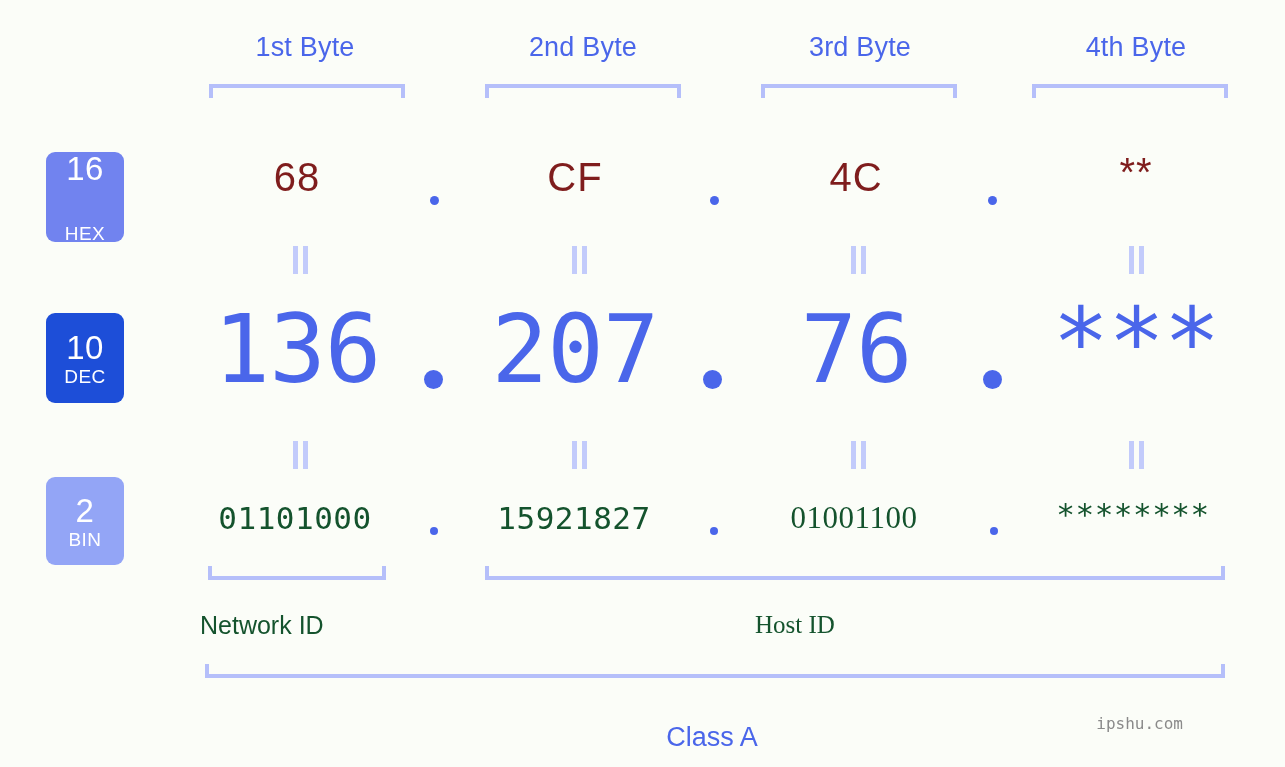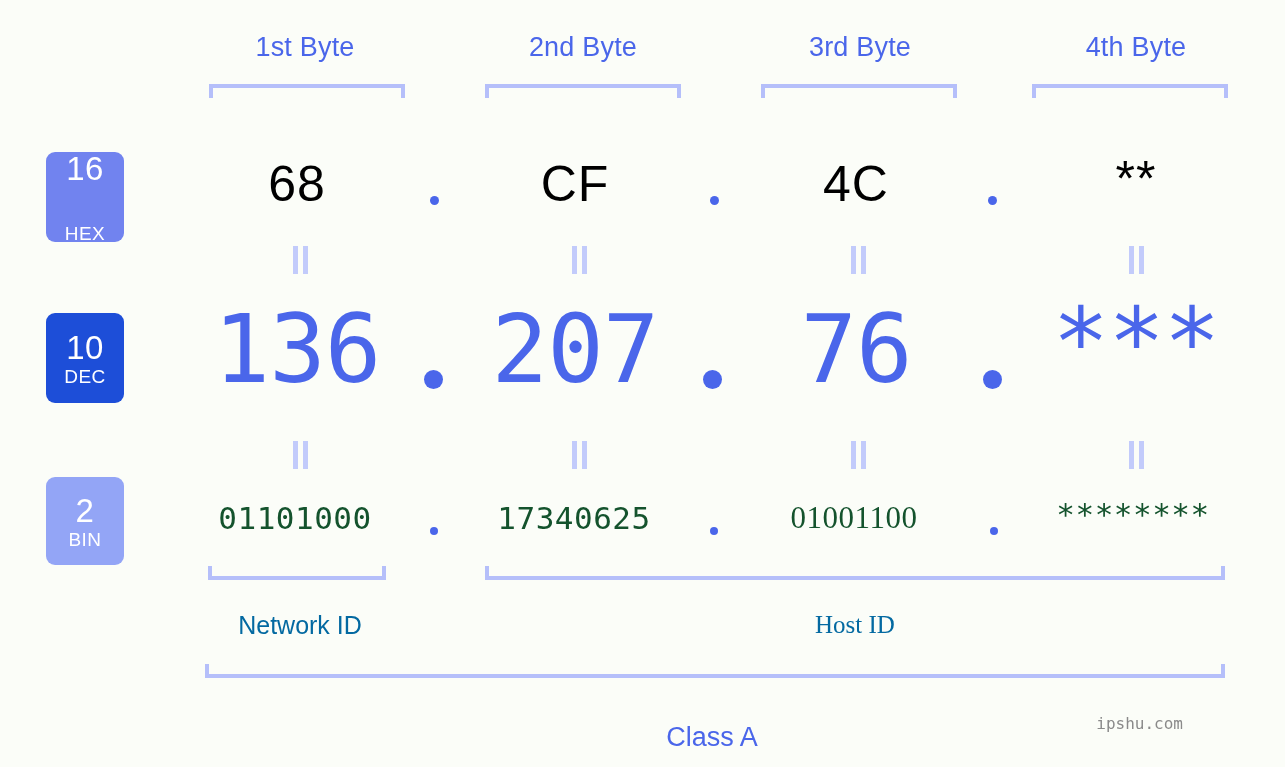--- a/index.html
+++ b/index.html
@@ -83,22 +83,22 @@
 
   
   .cell {
     position: absolute;
     text-align: center;
     white-space: nowrap;
     font-family: "DejaVu Sans Mono", monospace;
   }
 
   .hex-val {
-    font-size: 50px;
-    color: #000000;
+    font-size: 40px;
+    color: #7f1d1d;
     font-family: "Liberation Sans", sans-serif;
     letter-spacing: 1px;
   }
   .dec-val {
     font-size: 94px;
     color: #4a66ea;
     font-family: "DejaVu Sans Mono", monospace;
     letter-spacing: -1px;
   }
   .bin-val {
@@ -130,23 +130,23 @@
     height: 28px;
     background: #c2cbfb;
     display: block;
   }
   .eq i:nth-child(1) { left: 1px; }
   .eq i:nth-child(2) { left: 11px; }
 
   
   .section-label {
     position: absolute;
-    text-align: center;
+    text-align: left;
     font-size: 25px;
-    color: #0369a1;
+    color: #14532d;
     font-family: "Liberation Sans", sans-serif;
     white-space: nowrap;
   }
   .class-label {
     position: absolute;
     text-align: center;
     font-size: 27px;
     color: #4a66ea;
     font-family: "Liberation Sans", sans-serif;
     white-space: nowrap;
@@ -235,21 +235,21 @@
       <i></i>
       <i></i>
     </div>
   <div class="eq" style="left:1128px; top:441px;">
       <i></i>
       <i></i>
     </div>
 
   <div class="cell bin-val" style="left:195px; top:500px; width:200px;">01101000</div>
   <div class="dot dot-bin" style="left:430px; top:527px;"></div>
-  <div class="cell bin-val" style="left:474px; top:500px; width:200px;">17340625</div>
+  <div class="cell bin-val" style="left:474px; top:500px; width:200px;">15921827</div>
   <div class="dot dot-bin" style="left:710px; top:527px;"></div>
   <div class="cell bin-val" style="left:754px; top:500px; width:200px;font-family:Liberation Serif, serif;">01001100</div>
   <div class="dot dot-bin" style="left:990px; top:527px;"></div>
   <div class="cell bin-val" style="left:1033px; top:496px; width:200px;">********</div>
 
   <div class="bracket-up" style="left:208px; top:566px; width:178px;"></div>
   <div class="bracket-up" style="left:485px; top:566px; width:740px;"></div>
 
   <div class="section-label" style="left:200px; top:611px; width:200px;">Network ID</div>
   <div class="section-label" style="left:755px; top:611px; width:200px;font-family:Liberation Serif, serif;">Host ID</div>

